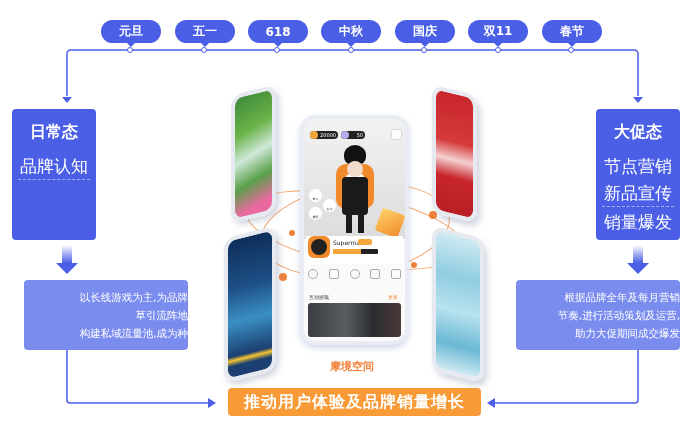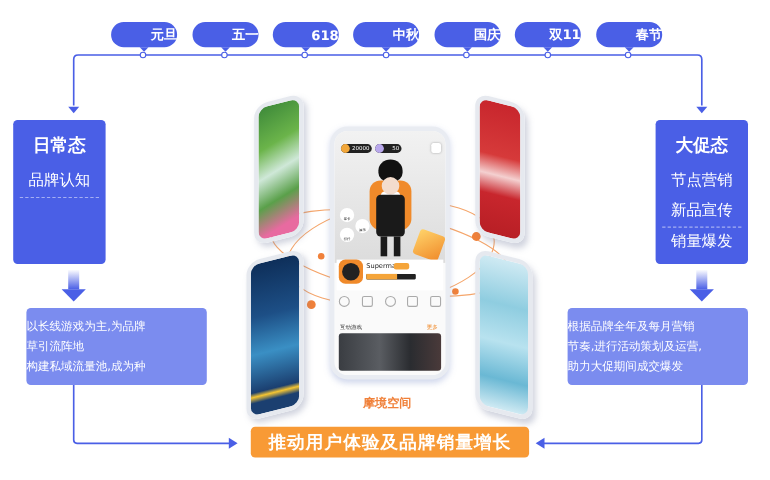--- a/index.html
+++ b/index.html
@@ -1,32 +1,32 @@
 <!DOCTYPE html>
 <html><head>
 <meta charset="utf-8">
 <style>
   * { margin:0; padding:0; box-sizing:border-box; }
   body { width:700px; height:436px; background:#ffffff; position:relative; overflow:hidden;
          font-family:"DejaVu Sans","Liberation Sans",sans-serif; }
   .abs { position:absolute; }
   .pill { position:absolute; top:20px; height:23px; width:60px; border-radius:12px; background:#4a5fe6;
-          color:#fff; font-size:12px; font-weight:bold; display:flex; align-items:center; justify-content:flex-end; }
+          color:#fff; font-size:12px; font-weight:bold; display:flex; align-items:center; justify-content:center; }
   .pill::after { content:""; position:absolute; bottom:-4px; left:50%; margin-left:-4px;
           border-left:4px solid transparent; border-right:4px solid transparent; border-top:4px solid #4a5fe6; }
   .dot { position:absolute; top:47px; width:6px; height:6px; border-radius:50%; background:#fff;
          border:1.5px solid #4a5fe6; margin-left:-3px; }
   .state-box { position:absolute; top:109px; width:84px; height:131px; background:#4a5fe6; border-radius:4px;
          color:#fff; text-align:center; }
   .state-title { font-size:16px; font-weight:bold; margin-top:13px; height:24px; }
-  .state-item { font-size:14px; margin-top:9px; height:18px; }
+  .state-item { font-size:17px; margin-top:9px; height:18px; }
   .state-sep { border-top:1px dashed rgba(255,255,255,0.5); margin:6px 6px 0 6px; }
   .state-item.last { margin-top:4px; }
   .desc-box { position:absolute; top:280px; width:164px; height:70px; background:#7b8cef; border-radius:4px;
-         color:#fff; font-size:10.5px; line-height:18px; text-align:left; padding-top:8px; }
+         color:#fff; font-size:10.5px; line-height:18px; text-align:right; padding-top:8px; }
   .down-arrow { position:absolute; width:24px; height:30px; }
   .bottom-banner { position:absolute; left:228px; top:388px; width:253px; height:28px; background:#f89a35;
          border-radius:4px; color:#fff; font-size:16px; font-weight:bold; display:flex; align-items:center;
          justify-content:center; letter-spacing:1px; }
   .phone-main { position:absolute; left:300px; top:115px; width:109px; height:230px; background:#fafafa;
          border:4px solid #e9ecf2; border-radius:16px; overflow:hidden; box-shadow:0 3px 6px rgba(120,140,200,0.35); }
   .notch { position:absolute; left:26px; top:-4px; width:50px; height:10px; background:#e9ecf2; border-radius:0 0 8px 8px; }
   .tilted { position:absolute; border-radius:12px; border:4px solid #e6e9ef; overflow:hidden;
          box-shadow:3px 4px 6px rgba(120,130,160,0.35); }
   .caption { position:absolute; left:330px; top:359px; font-size:11px; color:#f0813a; font-weight:bold; }

